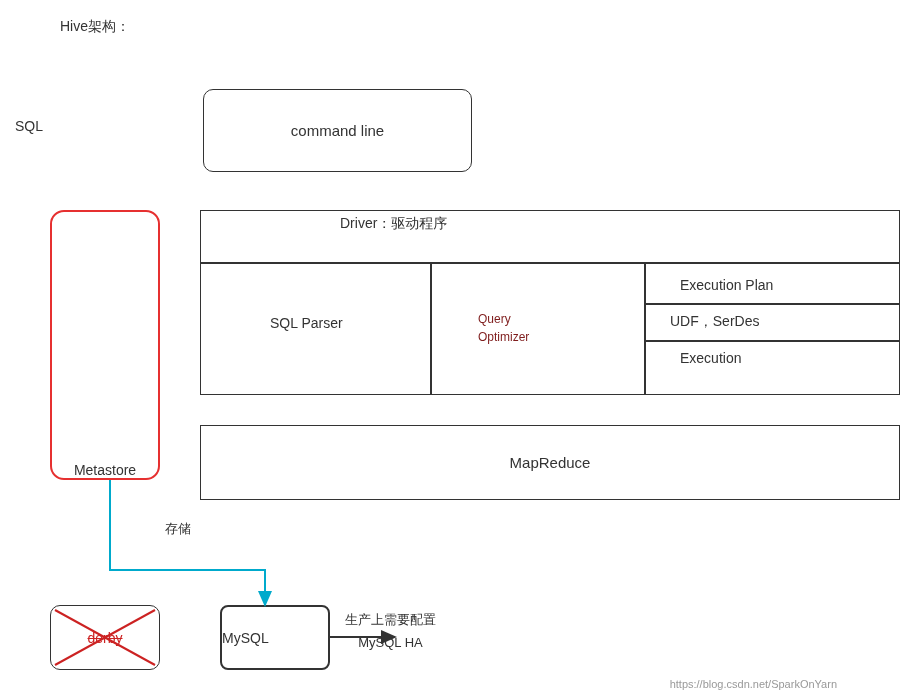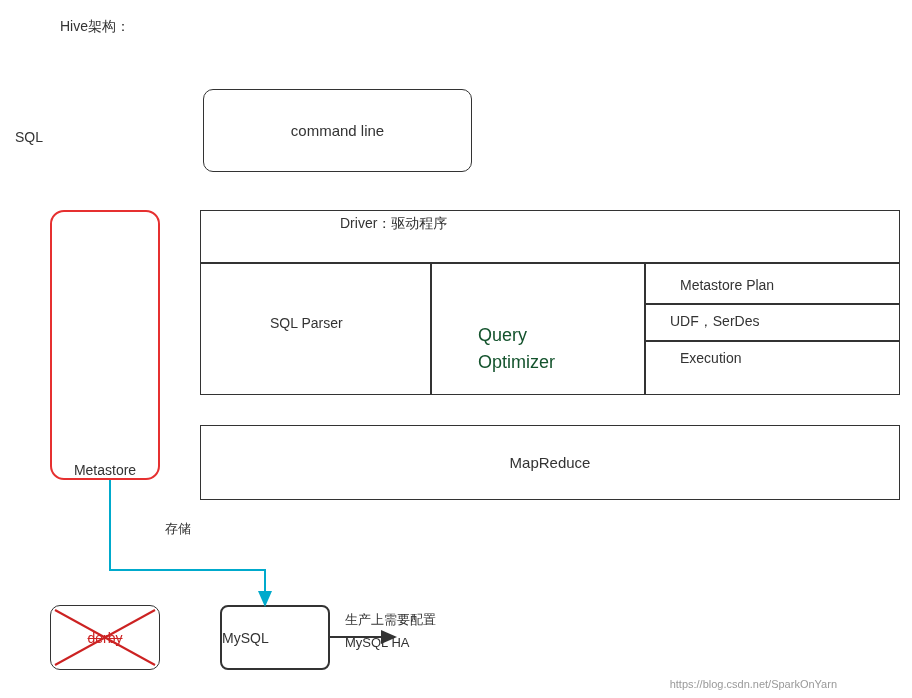--- a/index.html
+++ b/index.html
@@ -25,21 +25,20 @@
       font-size: 14px;
       color: #333;
     }
     
     .sql-label {
       position: absolute;
       top: 118px;
       left: 15px;
       font-size: 14px;
       color: #333;
-      margin-top: 11px;
     }
     
     .box-command-line {
       position: absolute;
       top: 89px;
       left: 203px;
       width: 269px;
       height: 83px;
       border: 1.5px solid #333;
       border-radius: 10px;
@@ -149,24 +148,24 @@
     .sql-parser-label {
       position: absolute;
       top: 315px;
       left: 270px;
       font-size: 14px;
       color: #333;
     }
     
     .query-opt-label {
       position: absolute;
-      top: 322px;
+      top: 310px;
       left: 478px;
-      font-size: 18px;
-      color: #14532d;
+      font-size: 12px;
+      color: #7f1d1d;
       line-height: 1.5;
     }
     
     .physical-plan-label {
       position: absolute;
       top: 277px;
       left: 680px;
       font-size: 14px;
       color: #333;
     }
@@ -252,20 +251,21 @@
       background: #fff;
     }
     
     .shengchan-label {
       position: absolute;
       top: 608px;
       left: 345px;
       font-size: 13px;
       color: #333;
       line-height: 1.8;
+      text-align: center;
     }
     
     
     .watermark {
       position: absolute;
       bottom: 8px;
       right: 10px;
       font-size: 11px;
       color: #999;
     }
@@ -307,21 +307,21 @@
   <div class="driver-hline2"></div>
   <div class="driver-hline3"></div>
 
   <div class="sql-parser-label">SQL Parser</div>
 
   <div class="query-opt-label">
     <span style="white-space:pre-line;">Query
 Optimizer</span>
   </div>
 
-  <div class="physical-plan-label">Metastore Plan</div>
+  <div class="physical-plan-label">Execution Plan</div>
 
   <div class="udf-label">UDF，SerDes</div>
 
   <div class="execution-label">Execution</div>
 
   <div class="box-mapreduce">
     <span>MapReduce</span>
   </div>
 
   <div class="cunchuLabel">存储</div>

